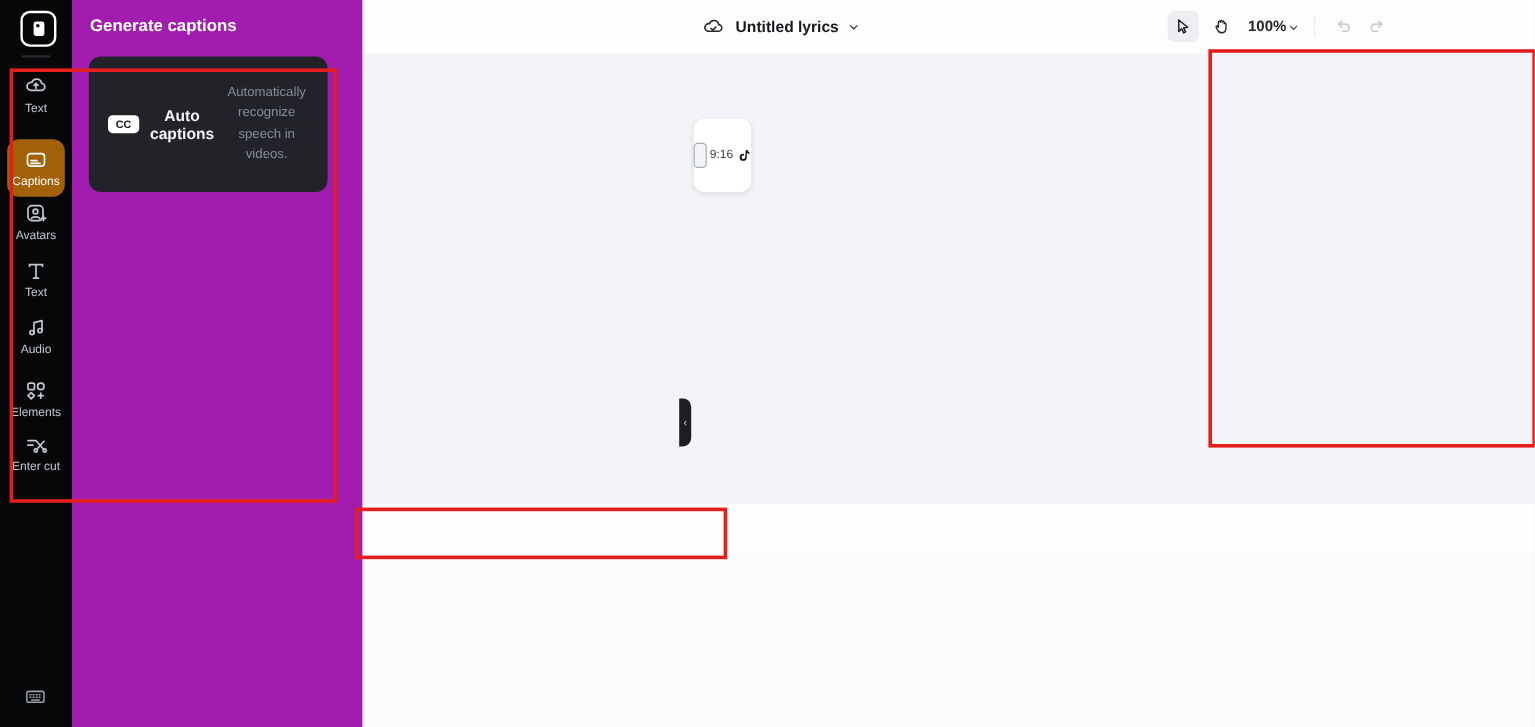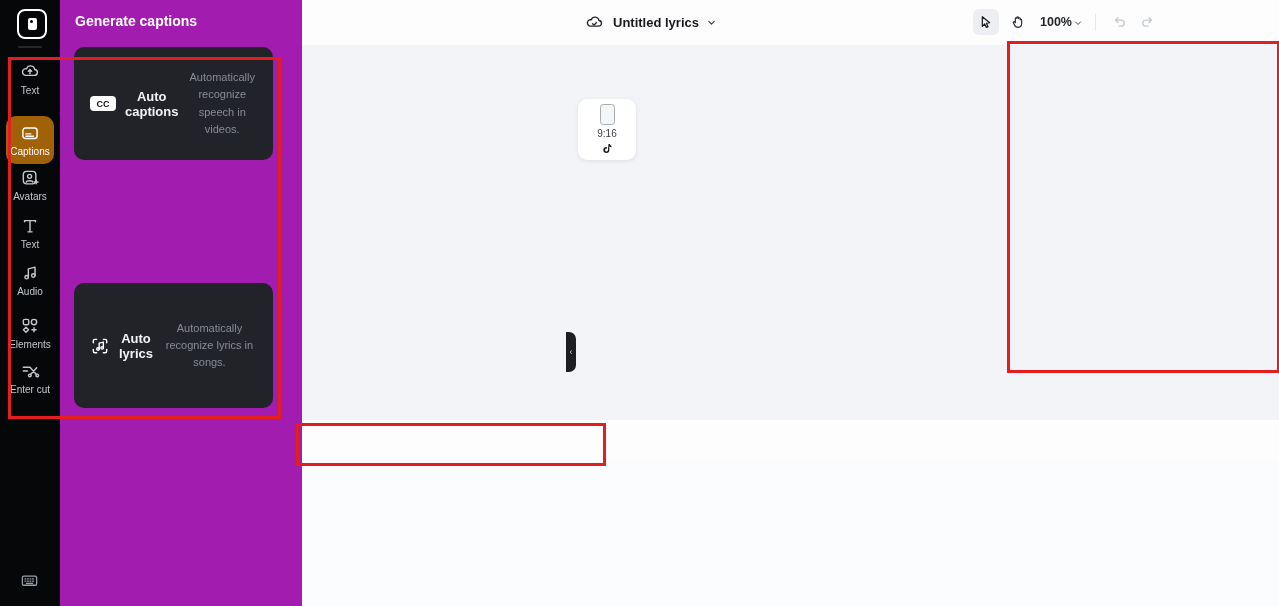--- a/index.html
+++ b/index.html
@@ -32,22 +32,22 @@
   
   .topbar{position:absolute;left:283px;top:0;width:996px;height:45px;background:#fdfdfe;z-index:1}
   .project{position:absolute;left:330px;top:15px;font-size:13px;font-weight:bold;color:#17191d}
   .tb-ic{color:#24272c}
   .tb-btn{position:absolute;width:26px;height:26px;border-radius:6px;display:flex;align-items:center;justify-content:center;cursor:pointer}
   .tb-btn.sel{background:#eceef1}
   .zoom-lbl{position:absolute;left:757px;top:15px;font-size:12.5px;font-weight:bold;color:#23262b}
   .vdiv{position:absolute;top:14px;width:1px;height:17px;background:#e7e9ec}
 
   .preview{position:absolute;left:283px;top:45px;width:996px;height:375px;background:#f2f4f7}
-  .ratio-card{position:absolute;left:295px;top:54px;width:58px;height:61px;background:#fff;border-radius:9px;
-              box-shadow:0 1px 4px rgba(30,40,60,.10);display:flex;flex-direction:column;align-items:center;justify-content:center;gap:3px}
+  .ratio-card{position:absolute;left:295px;top:54px;width:48px;height:61px;background:#fff;border-radius:9px;
+              box-shadow:0 1px 4px rgba(30,40,60,.10);display:flex;flex-direction:row;align-items:center;justify-content:center;gap:3px}
   .phone-ic{width:13px;height:19px;border:1.5px solid #a6acb4;border-radius:3.5px;background:#f4f5f7}
   .ratio-lbl{font-size:10px;color:#3c4046}
   .collapse{position:absolute;left:283px;top:287px;width:10px;height:40px;background:#1c1e22;border-radius:0 7px 7px 0;
             display:flex;align-items:center;justify-content:center;color:#cfd3d8;font-size:9px;cursor:pointer}
 
   
   .video{position:absolute;left:687px;top:63px;width:191px;height:337px;overflow:hidden;
          background:repeating-linear-gradient(90deg,#8f8b84 0 6px,#aca79f 6px 14px,#99948d 14px 23px)}
   .video .shade{position:absolute;inset:0;background:linear-gradient(90deg,rgba(60,55,48,.28),rgba(0,0,0,0) 30%,rgba(0,0,0,0) 75%,rgba(60,55,48,.18))}
   .leaf{position:absolute;width:7px;height:52px;background:#7f9160;border-radius:50% 50% 0 0;opacity:.9}
@@ -168,32 +168,20 @@
 <div class="panel">
   <div class="panel-title">Generate captions</div>
 
   <div class="card" style="top:47px;height:113px">
     <span class="cc-badge">CC</span>
     <span class="ct">Auto captions</span>
     <span class="cd">Automatically recognize speech in videos.</span>
   </div>
 
 
-  <div class="card" style="top:283px;height:125px">
-    <span>
-        <svg width="20" height="20" viewBox="0 0 24 24" fill="none" stroke="#fff" stroke-width="1.7" stroke-linecap="round" stroke-linejoin="round">
-          <path d="M4 8V5.8A1.8 1.8 0 0 1 5.8 4H8M16 4h2.2A1.8 1.8 0 0 1 20 5.8V8M20 16v2.2a1.8 1.8 0 0 1-1.8 1.8H16M8 20H5.8A1.8 1.8 0 0 1 4 18.2V16"></path>
-          <path d="M11 15.5V8.5l5-1.2v6.9"></path>
-          <circle cx="9.6" cy="15.5" r="1.5"></circle>
-          <circle cx="14.6" cy="14.2" r="1.5"></circle>
-        </svg>
-      </span>
-    <span class="ct">Auto lyrics</span>
-    <span class="cd">Automatically recognize lyrics in songs.</span>
-  </div>
 </div>
 
 <div class="topbar">
   <span class="abs tb-ic" style="left:302px;top:13px">
       <svg width="19" height="19" viewBox="0 0 24 24" fill="none" stroke="currentColor" stroke-width="1.7" stroke-linecap="round" stroke-linejoin="round">
         <path d="M7 16.5a4 4 0 1 1 .9-7.9A5 5 0 0 1 17.6 9.5a3.5 3.5 0 0 1-.6 7H7z"></path>
         <path d="M9.5 13.5l2 1.8 3-3.3"></path>
       </svg>
     </span>
   <span class="project">Untitled lyrics</span>

